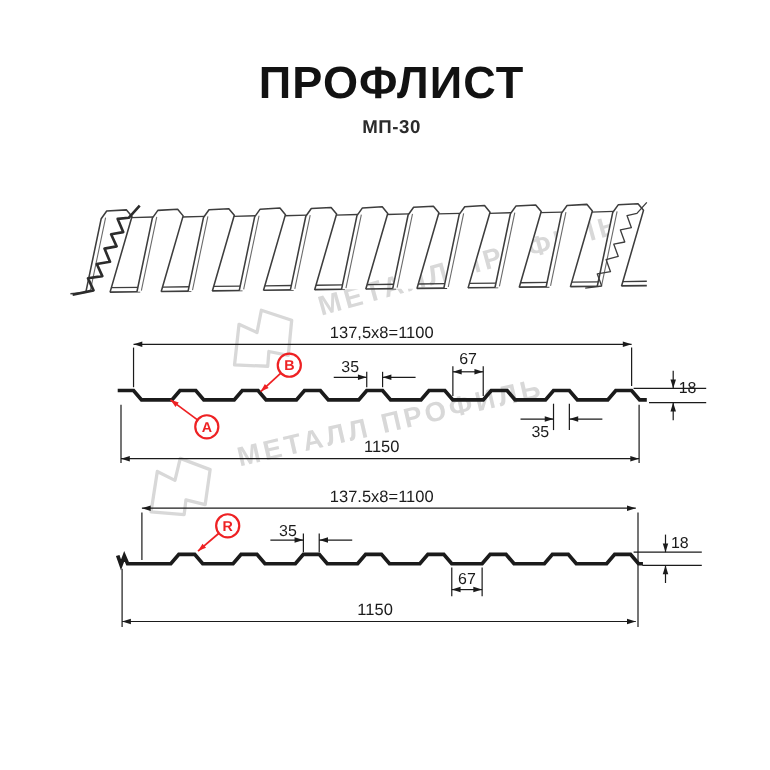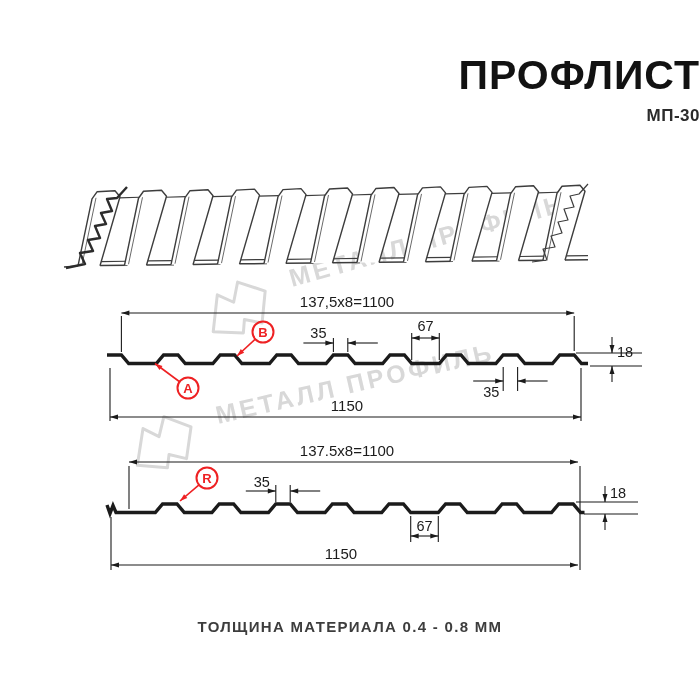--- a/index.html
+++ b/index.html
@@ -1,18 +1,18 @@
 <!DOCTYPE html>
 <html><head>
 <meta charset="utf-8">
 <style>
   html,body{margin:0;padding:0;background:#fff;}
   .page{position:relative;width:700px;height:700px;background:#fff;overflow:hidden;
         font-family:"Liberation Sans",sans-serif;}
-  .header{position:absolute;top:52px;left:0;right:0;text-align:right;padding-left:12px;}
+  .header{position:absolute;top:52px;left:0;right:0;text-align:center;padding-left:12px;}
   .title{margin:0;font-size:41px;font-weight:bold;letter-spacing:1px;color:#121212;}
   .subtitle{margin-top:7px;font-size:17px;font-weight:bold;letter-spacing:.5px;color:#2b2b2b;}
   .footer{position:absolute;top:618px;left:0;right:0;text-align:center;
           font-size:15px;font-weight:bold;letter-spacing:1.3px;color:#3d3d3d;}
   svg.draw{position:absolute;left:0;top:0;}
 </style>
 </head>
 <body>
 
 <div class="page">
@@ -178,14 +178,13 @@
         <text x="610" y="498" text-anchor="start" font-size="14.5" fill="#1b1b1b" font-weight="normal" letter-spacing="0" font-family="&quot;Liberation Sans&quot;, sans-serif">18</text>
         <g>
           <line x1="199.00694607988953" y1="484.8088977837978" x2="180" y2="501" stroke="#ee2123" stroke-width="1.6"></line>
           <path d="M0 0 L-7.5 2.5 L-7.5 -2.5 Z" fill="#ee2123" transform="translate(180 501) rotate(139.57392125990086)"></path>
           <circle cx="207" cy="478" r="10.5" fill="none" stroke="#ee2123" stroke-width="2"></circle>
           <text x="207" y="482.5" text-anchor="middle" font-size="13" fill="#ee2123" font-weight="bold" letter-spacing="0" font-family="&quot;Liberation Sans&quot;, sans-serif">R</text>
         </g>
       </g>
     </svg>
 
-  <div class="footer">ТОЛЩИНА МАТЕРИАЛА 0.4 - 0.8 ММ</div>
 </div>
 
 </body></html>

